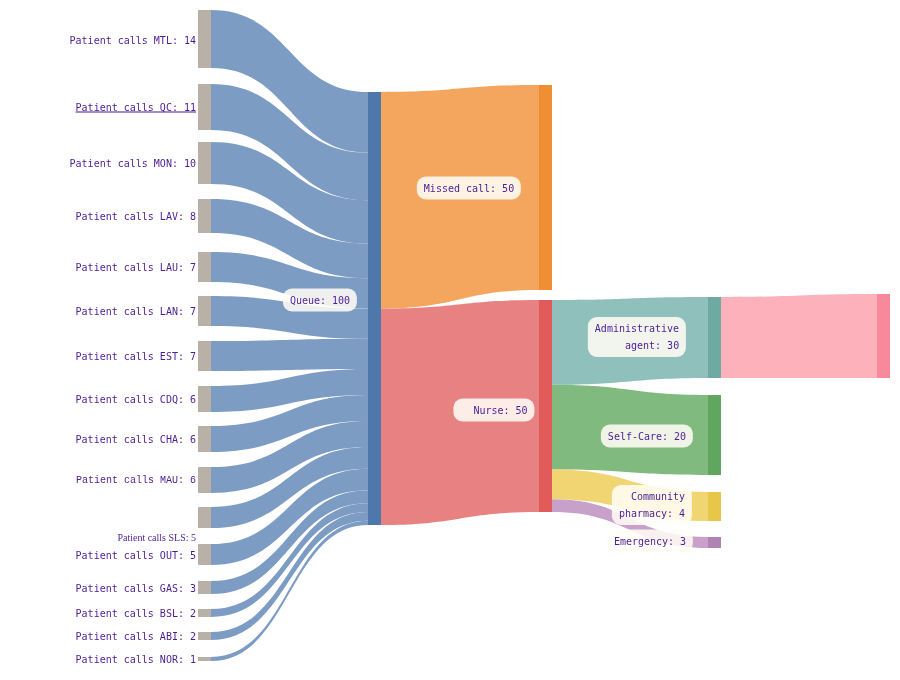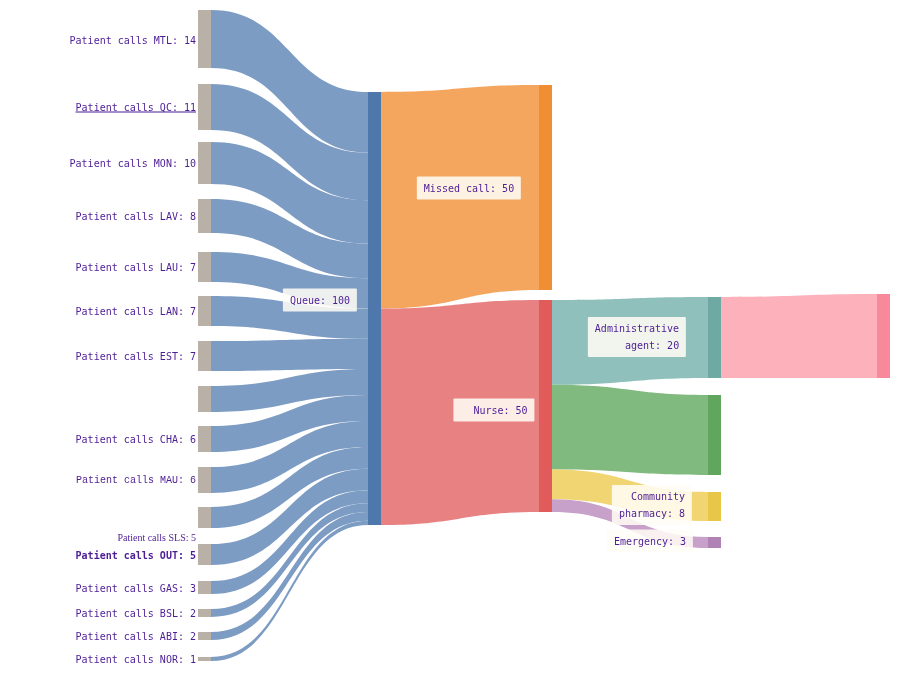--- a/index.html
+++ b/index.html
@@ -11,21 +11,21 @@
   .canvas svg{position:absolute;left:0;top:0;}
   .labels-layer{position:absolute;left:0;top:0;width:100%;height:100%;pointer-events:none;}
   .lbl{
     position:absolute;
     font-size:10px;line-height:17px;color:#4c1d95;
     white-space:pre-line;text-align:right;
   }
   .lbl.plain{white-space:pre;}
   .lbl.boxed{
     background:rgba(255,253,246,0.87);
-    border-radius:1px;
+    border-radius:9px;
     padding:3px 7px;
   }
 </style>
 </head>
 <body>
 
 <div class="canvas">
   <svg id="sankey-svg" width="900" height="680" viewBox="0 0 900 680">
       <path d="M211,10 C289.5,10 289.5,92 368,92 L368,152.62 C289.5,152.62 289.5,68 211,68 Z" fill="#7d9cc4"></path>
       <path d="M211,84 C289.5,84 289.5,152.62 368,152.62 L368,200.25 C289.5,200.25 289.5,130 211,130 Z" fill="#7d9cc4"></path>
@@ -76,30 +76,32 @@
       <rect x="877" y="294" width="13" height="84" fill="#f8899a"></rect>
     </svg>
   <div id="labels" class="labels-layer">
       <div class="lbl plain" style="right: 704px; top: 40px; transform: translateY(-50%);">Patient calls MTL: 14</div>
       <div class="lbl plain" style="right: 704px; top: 107px; transform: translateY(-50%); text-decoration: underline;">Patient calls QC: 11</div>
       <div class="lbl plain" style="right: 704px; top: 163px; transform: translateY(-50%);">Patient calls MON: 10</div>
       <div class="lbl plain" style="right: 704px; top: 216px; transform: translateY(-50%); text-align: right;">Patient calls LAV: 8</div>
       <div class="lbl plain" style="right: 704px; top: 267px; transform: translateY(-50%);">Patient calls LAU: 7</div>
       <div class="lbl plain" style="right: 704px; top: 311px; transform: translateY(-50%); text-align: right;">Patient calls LAN: 7</div>
       <div class="lbl plain" style="right: 704px; top: 356px; transform: translateY(-50%);">Patient calls EST: 7</div>
+      <div class="lbl plain" style="right: 704px; top: 399px; transform: translateY(-50%);">Patient calls CDQ: 6</div>
       <div class="lbl plain" style="right: 704px; top: 439px; transform: translateY(-50%);">Patient calls CHA: 6</div>
       <div class="lbl plain" style="right: 704px; top: 480px; transform: translateY(-50%); font-family: Liberation Mono, monospace;">Patient calls MAU: 6</div>
       <div class="lbl plain" style="right: 704px; top: 537px; transform: translateY(-50%); font-family: Liberation Serif, serif;">Patient calls SLS: 5</div>
-      <div class="lbl plain" style="right: 704px; top: 555px; transform: translateY(-50%); font-weight: bold;">Patient calls OUT: 5</div>
+      <div class="lbl plain" style="right: 704px; top: 555px; transform: translateY(-50%);">Patient calls OUT: 5</div>
       <div class="lbl plain" style="right: 704px; top: 588px; transform: translateY(-50%);">Patient calls GAS: 3</div>
       <div class="lbl plain" style="right: 704px; top: 613px; transform: translateY(-50%);">Patient calls BSL: 2</div>
       <div class="lbl plain" style="right: 704px; top: 636px; transform: translateY(-50%); text-align: center;">Patient calls ABI: 2</div>
       <div class="lbl plain" style="right: 704px; top: 659px; transform: translateY(-50%);">Patient calls NOR: 1</div>
       <div class="lbl boxed" style="left: 320px; top: 300px; transform: translate(-50%, -50%); text-align: center;">Queue: 100</div>
       <div class="lbl boxed" style="left: 469px; top: 188px; transform: translate(-50%, -50%);">Missed call: 50</div>
       <div class="lbl boxed" style="left: 494px; top: 410px; transform: translate(-50%, -50%); padding-left: 20px;">Nurse: 50</div>
       <div class="lbl boxed" style="left: 637px; top: 337px; transform: translate(-50%, -50%);">Administrative
-agent: 20</div>
+agent: 30</div>
+      <div class="lbl boxed" style="left: 647px; top: 436px; transform: translate(-50%, -50%);">Self-Care: 20</div>
       <div class="lbl boxed" style="left: 652px; top: 505px; transform: translate(-50%, -50%);">Community
-pharmacy: 8</div>
+pharmacy: 4</div>
       <div class="lbl boxed" style="left: 650px; top: 541px; transform: translate(-50%, -50%);">Emergency: 3</div>
     </div>
 </div>
 
 </body></html>

